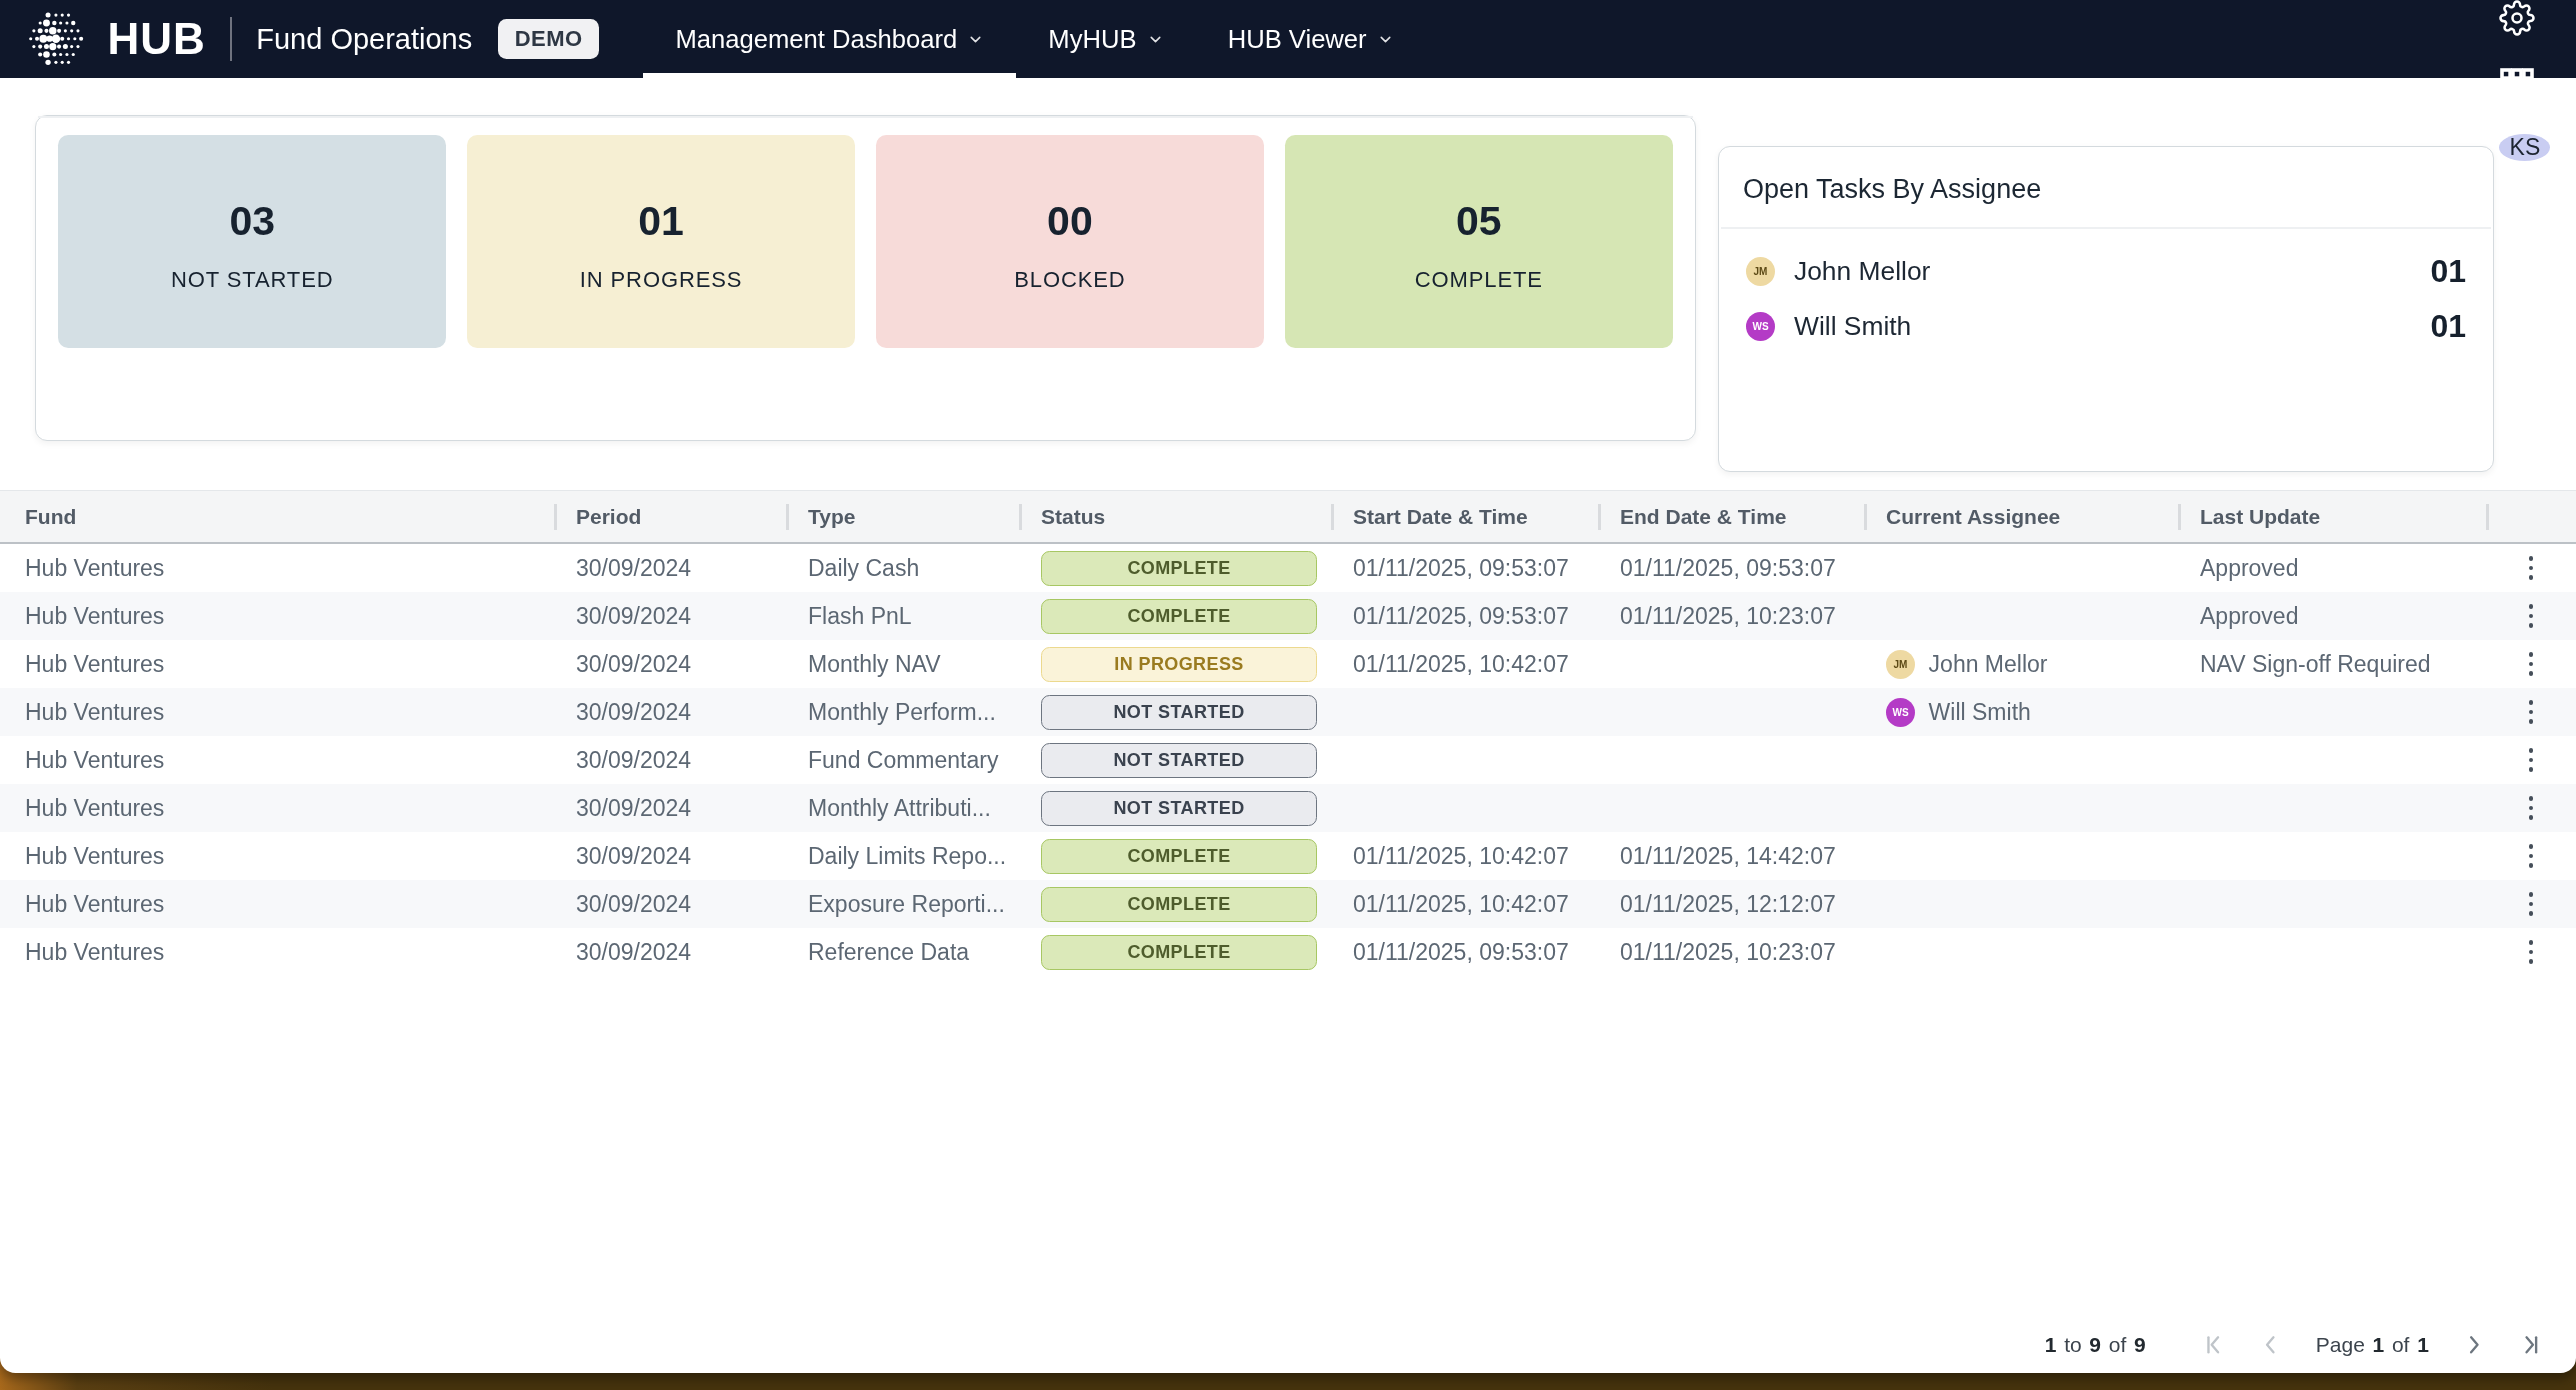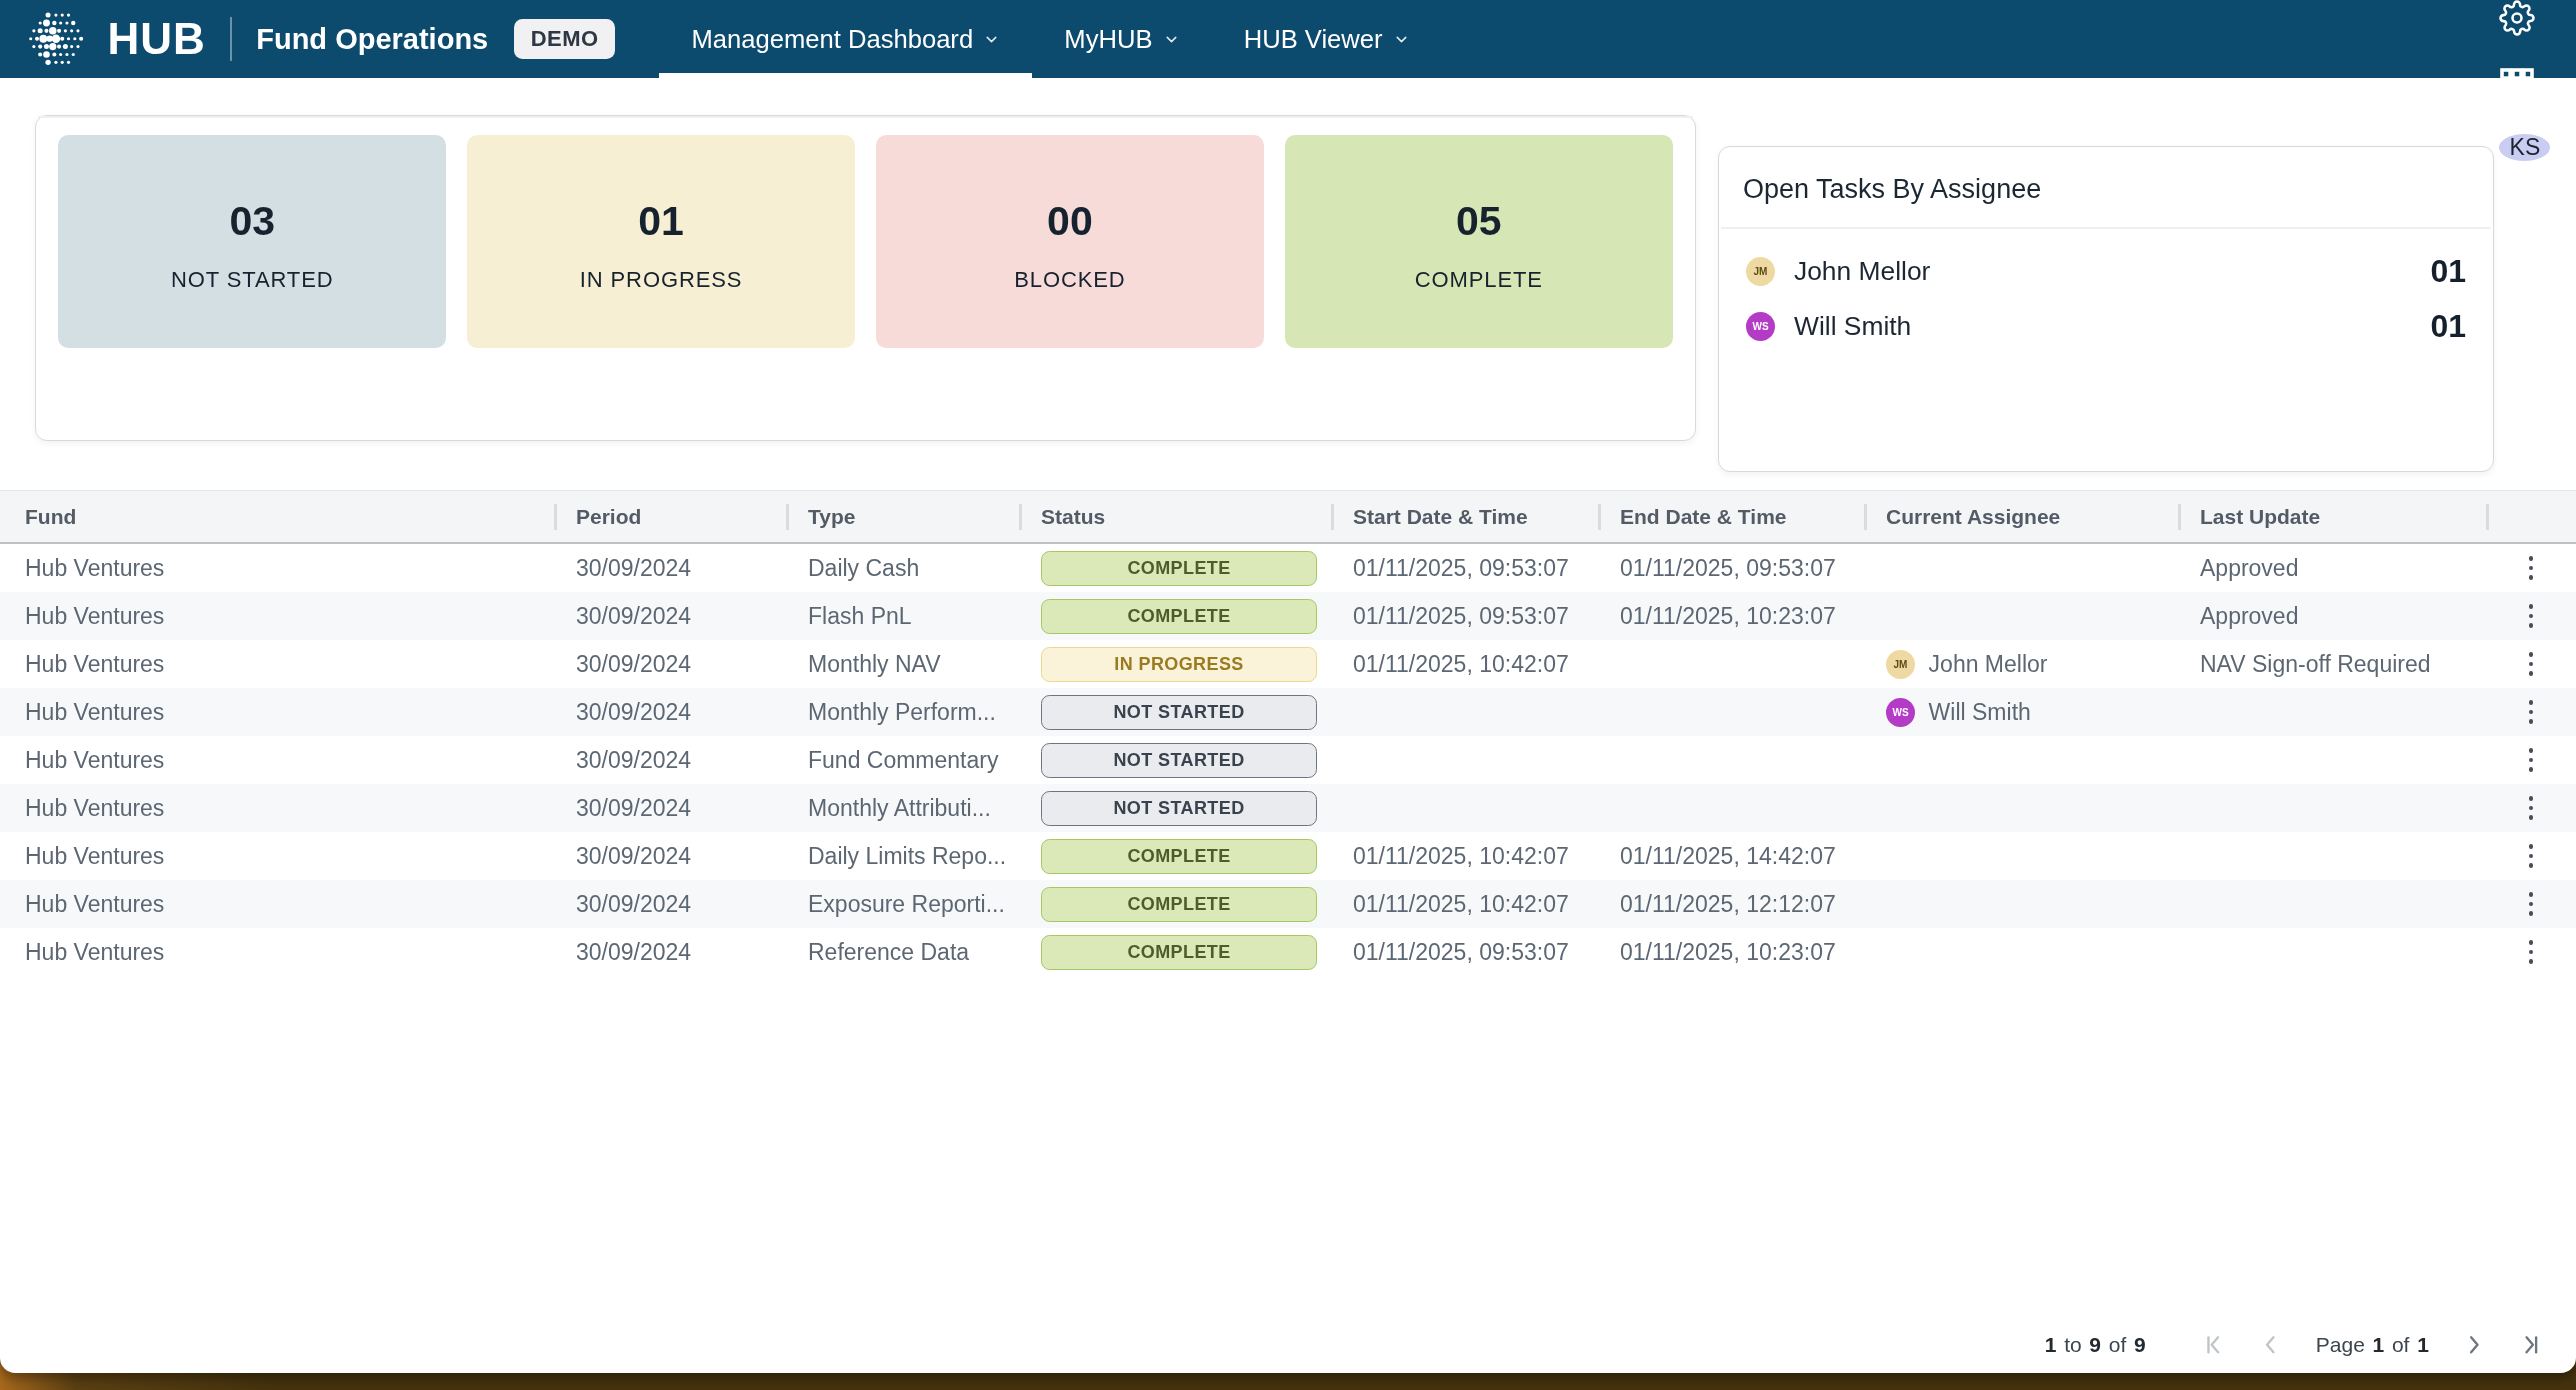--- a/index.html
+++ b/index.html
@@ -10,27 +10,27 @@
     overflow: hidden;
   }
   .app {
     position: absolute; top: 0; left: 0; width: 2576px; height: 1373px;
     background: #ffffff; border-radius: 0 0 15.3px 15.3px; overflow: hidden;
     box-shadow: 0 5.1px 12px rgba(0,0,0,.35);
   }
   
   .navbar {
     position: absolute; top: 0; left: 0; width: 100%; height: 78px;
-    background: #0c4a6e; display: flex; align-items: stretch; color: #fff;
+    background: #0f172a; display: flex; align-items: stretch; color: #fff;
   }
   .nav-left { display: flex; align-items: center; padding-left: 25.6px; flex: 1; }
   .logo { width: 63px; height: 63px; flex: 0 0 auto; }
   .brand { font-size: 44px; font-weight: 700; letter-spacing: 0.9px; margin-left: 19px; }
   .nav-divider { width: 2.6px; height: 44px; background: rgba(255,255,255,.4); margin: 0 24px; }
-  .product { font-size: 29px; font-weight: 700; }
+  .product { font-size: 29px; font-weight: 400; }
   .demo-badge {
     margin-left: 25.6px; background: #f1f1f3; color: #2e3744;
     font-size: 22px; font-weight: 600; letter-spacing: 0.4px;
     padding: 6.8px 17px; border-radius: 8.5px;
   }
   .tabs { display: flex; margin-left: 44px; align-self: stretch; }
   .tab { position: relative; display: flex; align-items: center; gap: 10.2px; padding: 0 32px; font-size: 25.6px; cursor: pointer; }
   .tab.active::after { content: ""; position: absolute; left: 0; right: 0; bottom: 0; height: 5.1px; background: #ffffff; }
   .nav-right { display: flex; align-items: flex-start; gap: 31px; padding-right: 25.6px; flex-direction: column; }
   .icon-btn { background: none; border: none; cursor: pointer; display: flex; align-items: center; }

